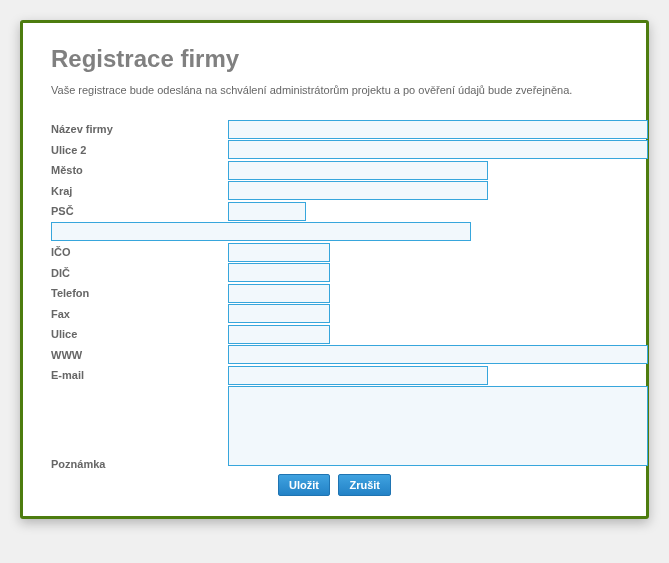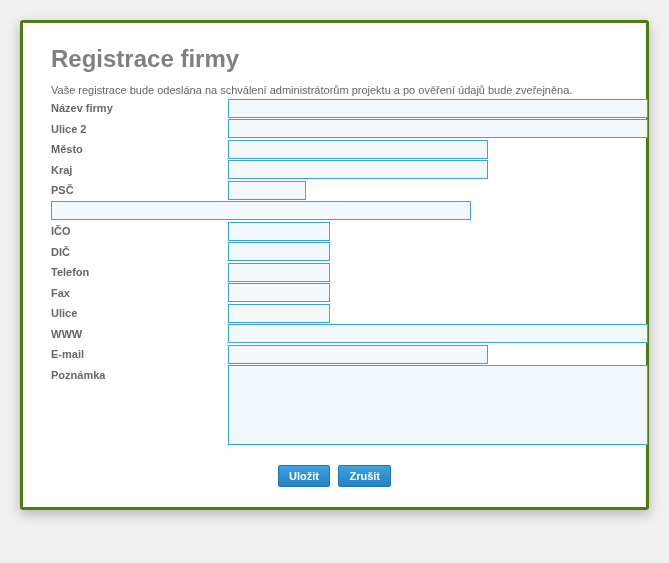--- a/index.html
+++ b/index.html
@@ -23,21 +23,21 @@
     }
     h1 {
       font-size: 24px;
       font-weight: bold;
       color: #808080;
       margin-bottom: 10px;
     }
     .intro {
       font-size: 11px;
       color: #666666;
-      margin-bottom: 0;
+      margin-bottom: 21px;
       line-height: 1.4;
     }
     .form-row {
       display: flex;
       align-items: flex-start;
       margin-bottom: 1px;
       gap: 32px;
     }
     .form-row label {
       width: 145px;
@@ -63,21 +63,21 @@
     .form-row textarea {
       height: 80px;
       resize: none;
     }
     .w-full { width: 420px; }
     .w-lg   { width: 260px; }
     .w-md   { width: 102px; }
     .w-sm   { width: 78px; }
     .buttons {
       text-align: center;
-      margin-top: 16px;
+      margin-top: 4px;
     }
     .btn {
       display: inline-block;
       background: #2c8ecf;
       background: linear-gradient(#3fa2e0, #2382c6);
       color: #ffffff;
       font-size: 11px;
       font-weight: bold;
       border: 1px solid #1f74b2;
       border-radius: 2px;
@@ -153,21 +153,21 @@
   <div class="form-row">
     <label>WWW</label>
     <div class="field-wrap"><input type="text" class="w-full" value="" style=""></div>
   </div>
 
   <div class="form-row">
     <label>E-mail</label>
     <div class="field-wrap"><input type="text" class="w-lg" value="" style=""></div>
   </div>
 
-  <div class="form-row" style="align-items:flex-start;">
+  <div class="form-row" style="align-items:flex-end;">
     <label>Poznámka</label>
     <div class="field-wrap"><textarea class="w-full" style=""></textarea></div>
   </div>
 
   <div class="buttons">
     <button class="btn">Uložit</button>
     <button class="btn">Zrušit</button>
   </div>
 
 </div>

